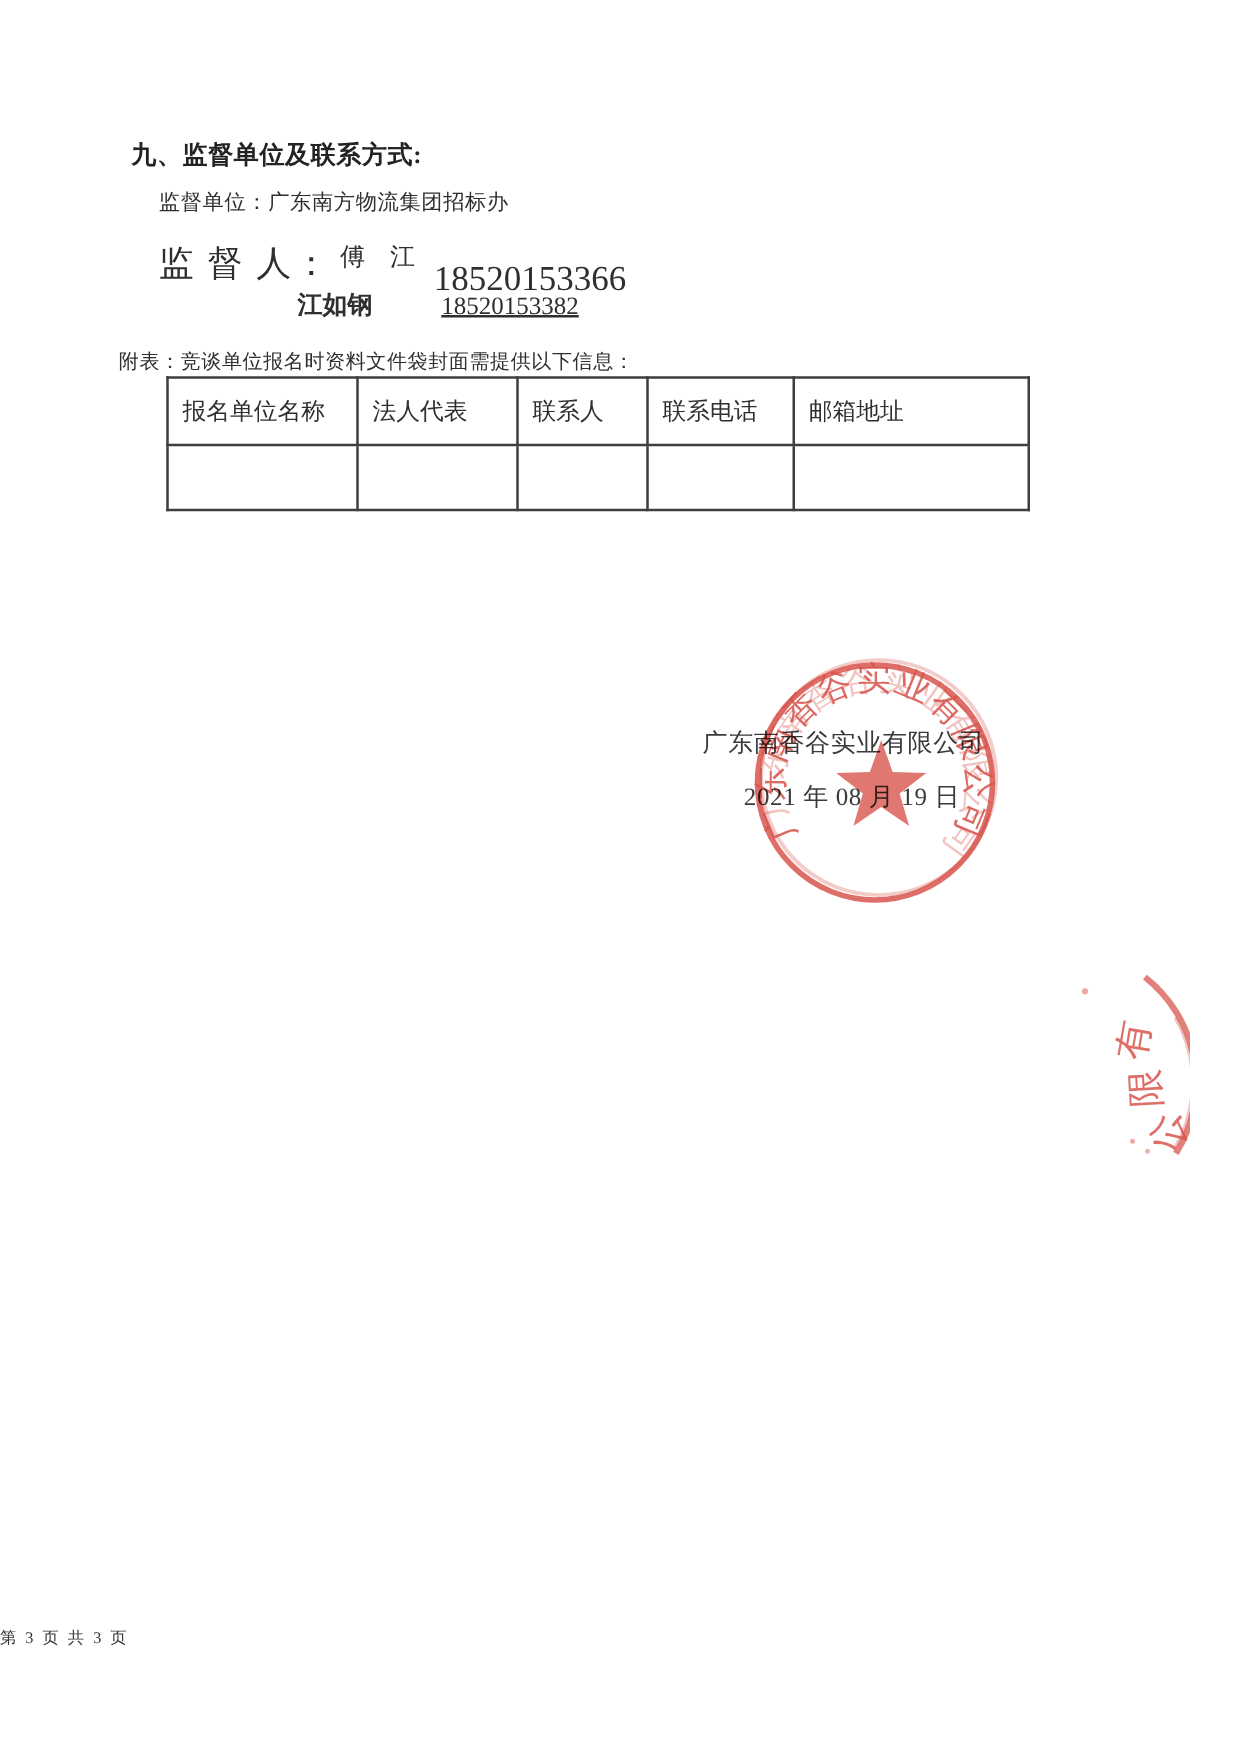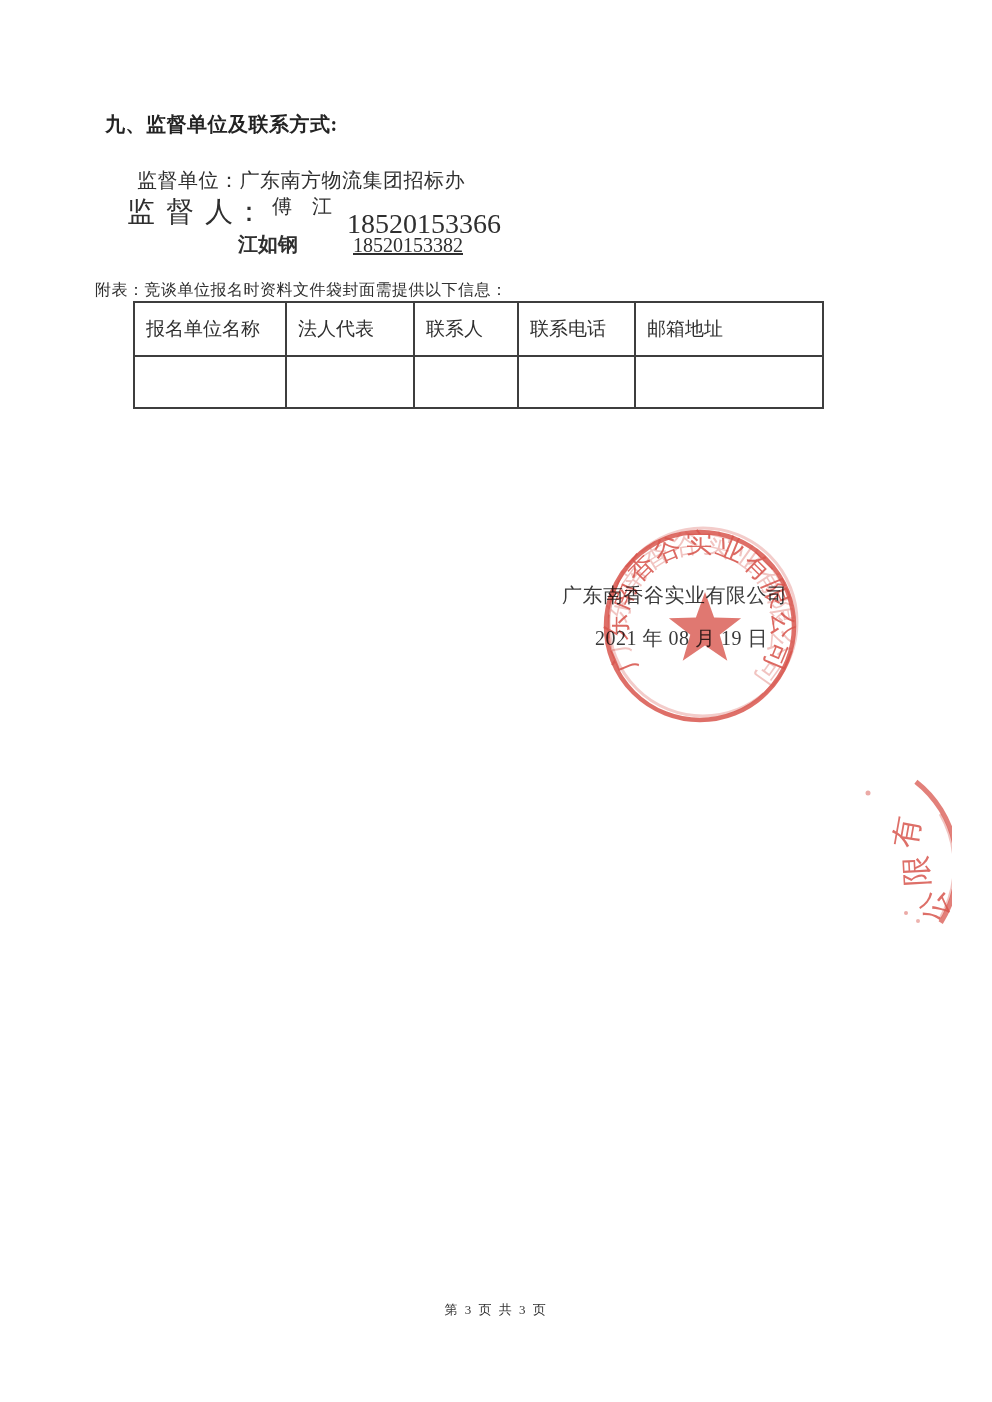--- a/index.html
+++ b/index.html
@@ -10,21 +10,21 @@
     overflow:hidden;
     font-family:"Liberation Serif","DejaVu Serif",serif;
     color:#2f2f2f;
   }
   .abs{position:absolute;white-space:nowrap;line-height:1.25;}
   .heading{
     left:105px;top:112px;
     font-size:20px;font-weight:700;color:#232323;
     letter-spacing:0.5px;
   }
-  .unit-line{left:127px;top:168px;font-size:20px;letter-spacing:0.5px;margin-left:10px;}
+  .unit-line{left:127px;top:151px;font-size:17px;letter-spacing:0.5px;}
   .sup-label{left:127px;top:194px;font-size:28px;letter-spacing:2px;}
   .sup-name-1{left:240px;top:194px;font-size:20px;margin-left:32px;}
   .sup-phone-1{left:347px;top:206px;font-size:28px;}
   .sup-name-2{left:238px;top:232px;font-size:20px;font-weight:bold;}
   .sup-phone-2{left:353px;top:233px;font-size:20px;text-decoration:underline;}
   .attach-line{left:95px;top:280px;font-size:16px;letter-spacing:0.5px;}
 
   .info-table{
     position:absolute;left:133px;top:301px;
     border-collapse:collapse;
@@ -51,21 +51,21 @@
   }
   .partial-seal-svg{
     position:absolute;left:850px;top:770px;
     mix-blend-mode:multiply;
     pointer-events:none;
   }
   .seal-text{font-family:"Liberation Serif","DejaVu Serif",serif;}
 
   .footer{
     left:0;top:1302px;width:992px;
-    text-align:center;
+    text-align:left;
     font-size:13px;letter-spacing:2px;color:#333;
   }
 </style>
 </head>
 <body>
 
 <div class="page">
 
   <div class="abs heading">九、监督单位及联系方式:</div>
 

